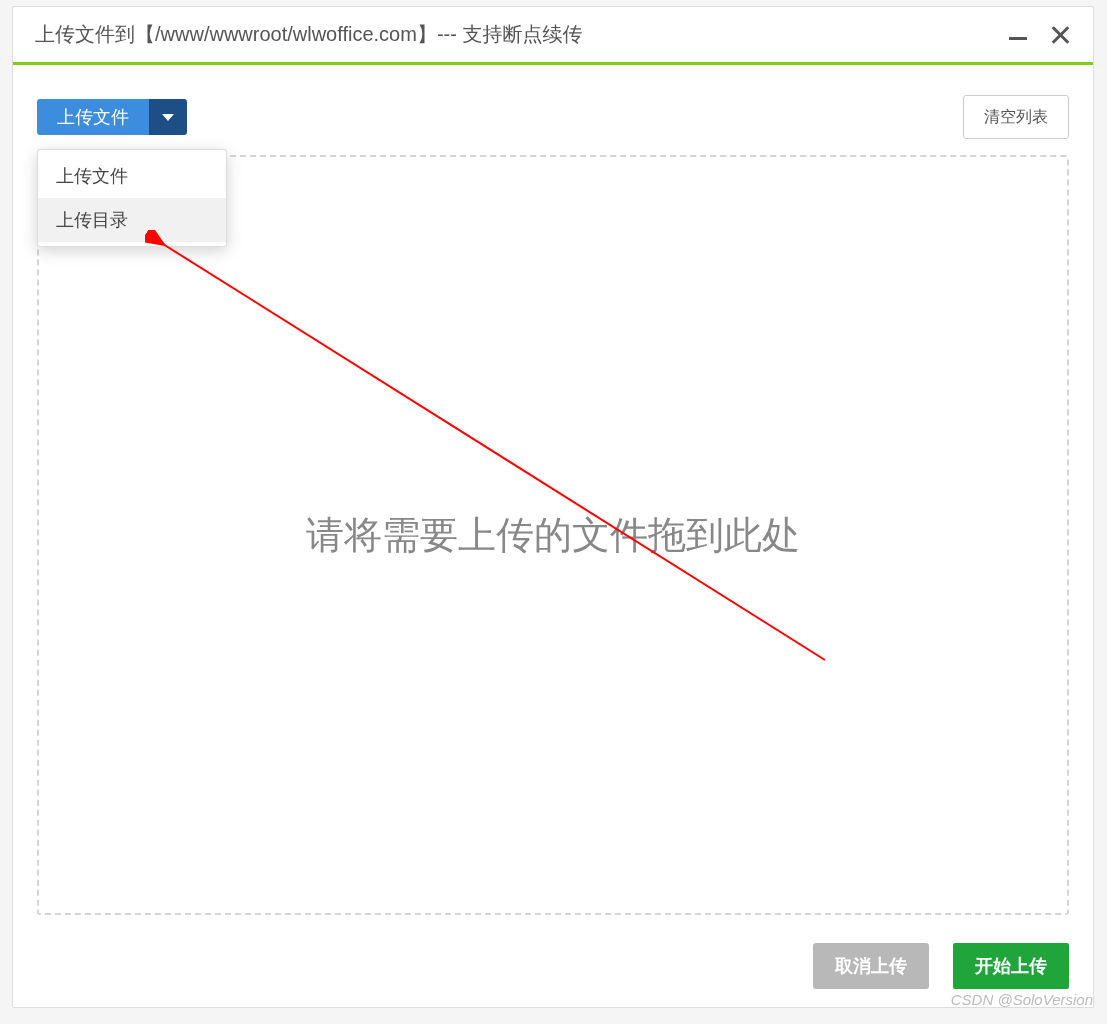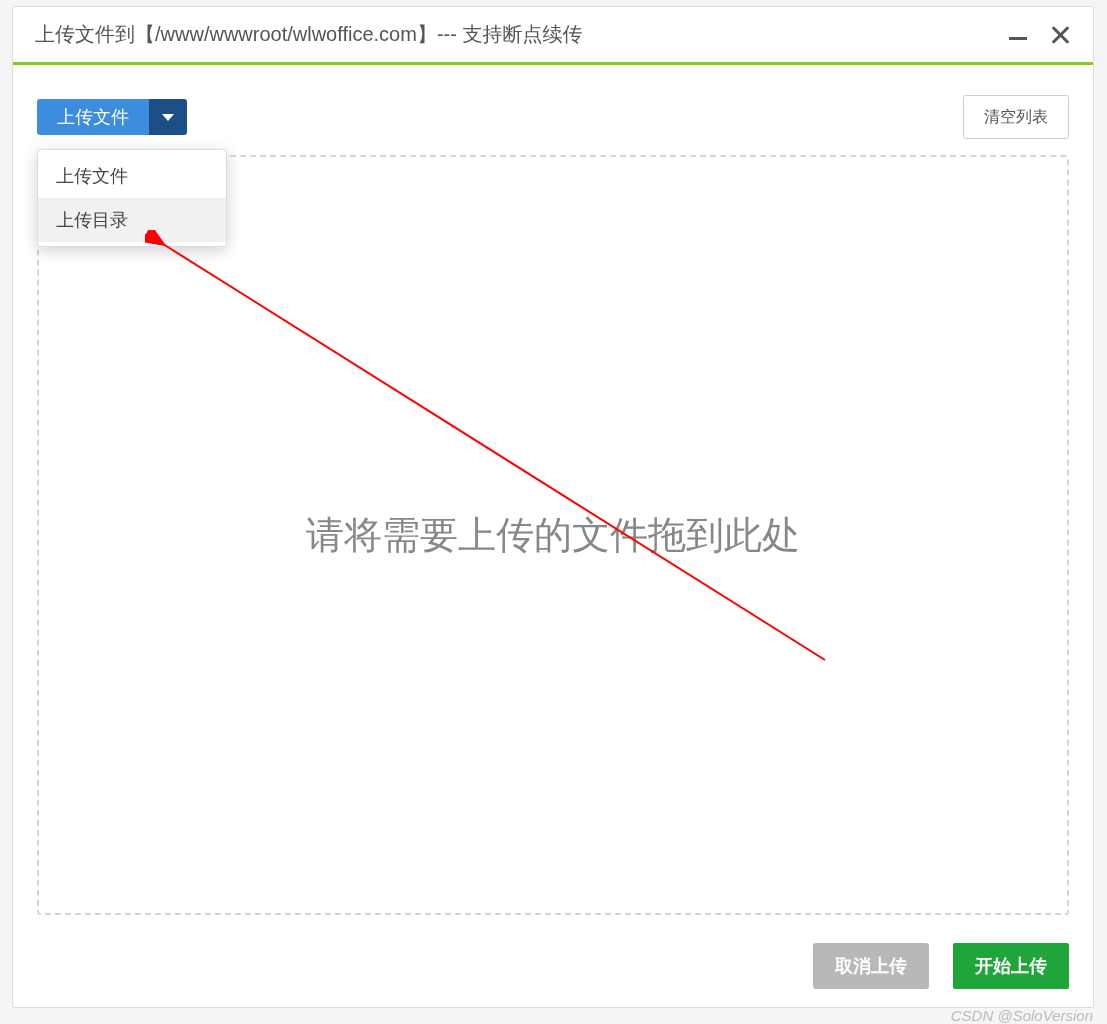--- a/index.html
+++ b/index.html
@@ -171,21 +171,21 @@
       position: absolute;
       top: 230px;
       left: 145px;
       width: 700px;
       height: 450px;
       pointer-events: none;
       z-index: 20;
     }
     .watermark {
       position: absolute;
-      bottom: 0;
+      bottom: 16px;
       right: 14px;
       font-size: 15px;
       color: #bbb;
       font-style: italic;
       z-index: 30;
     }
   </style>
 </head>
 <body>
 

